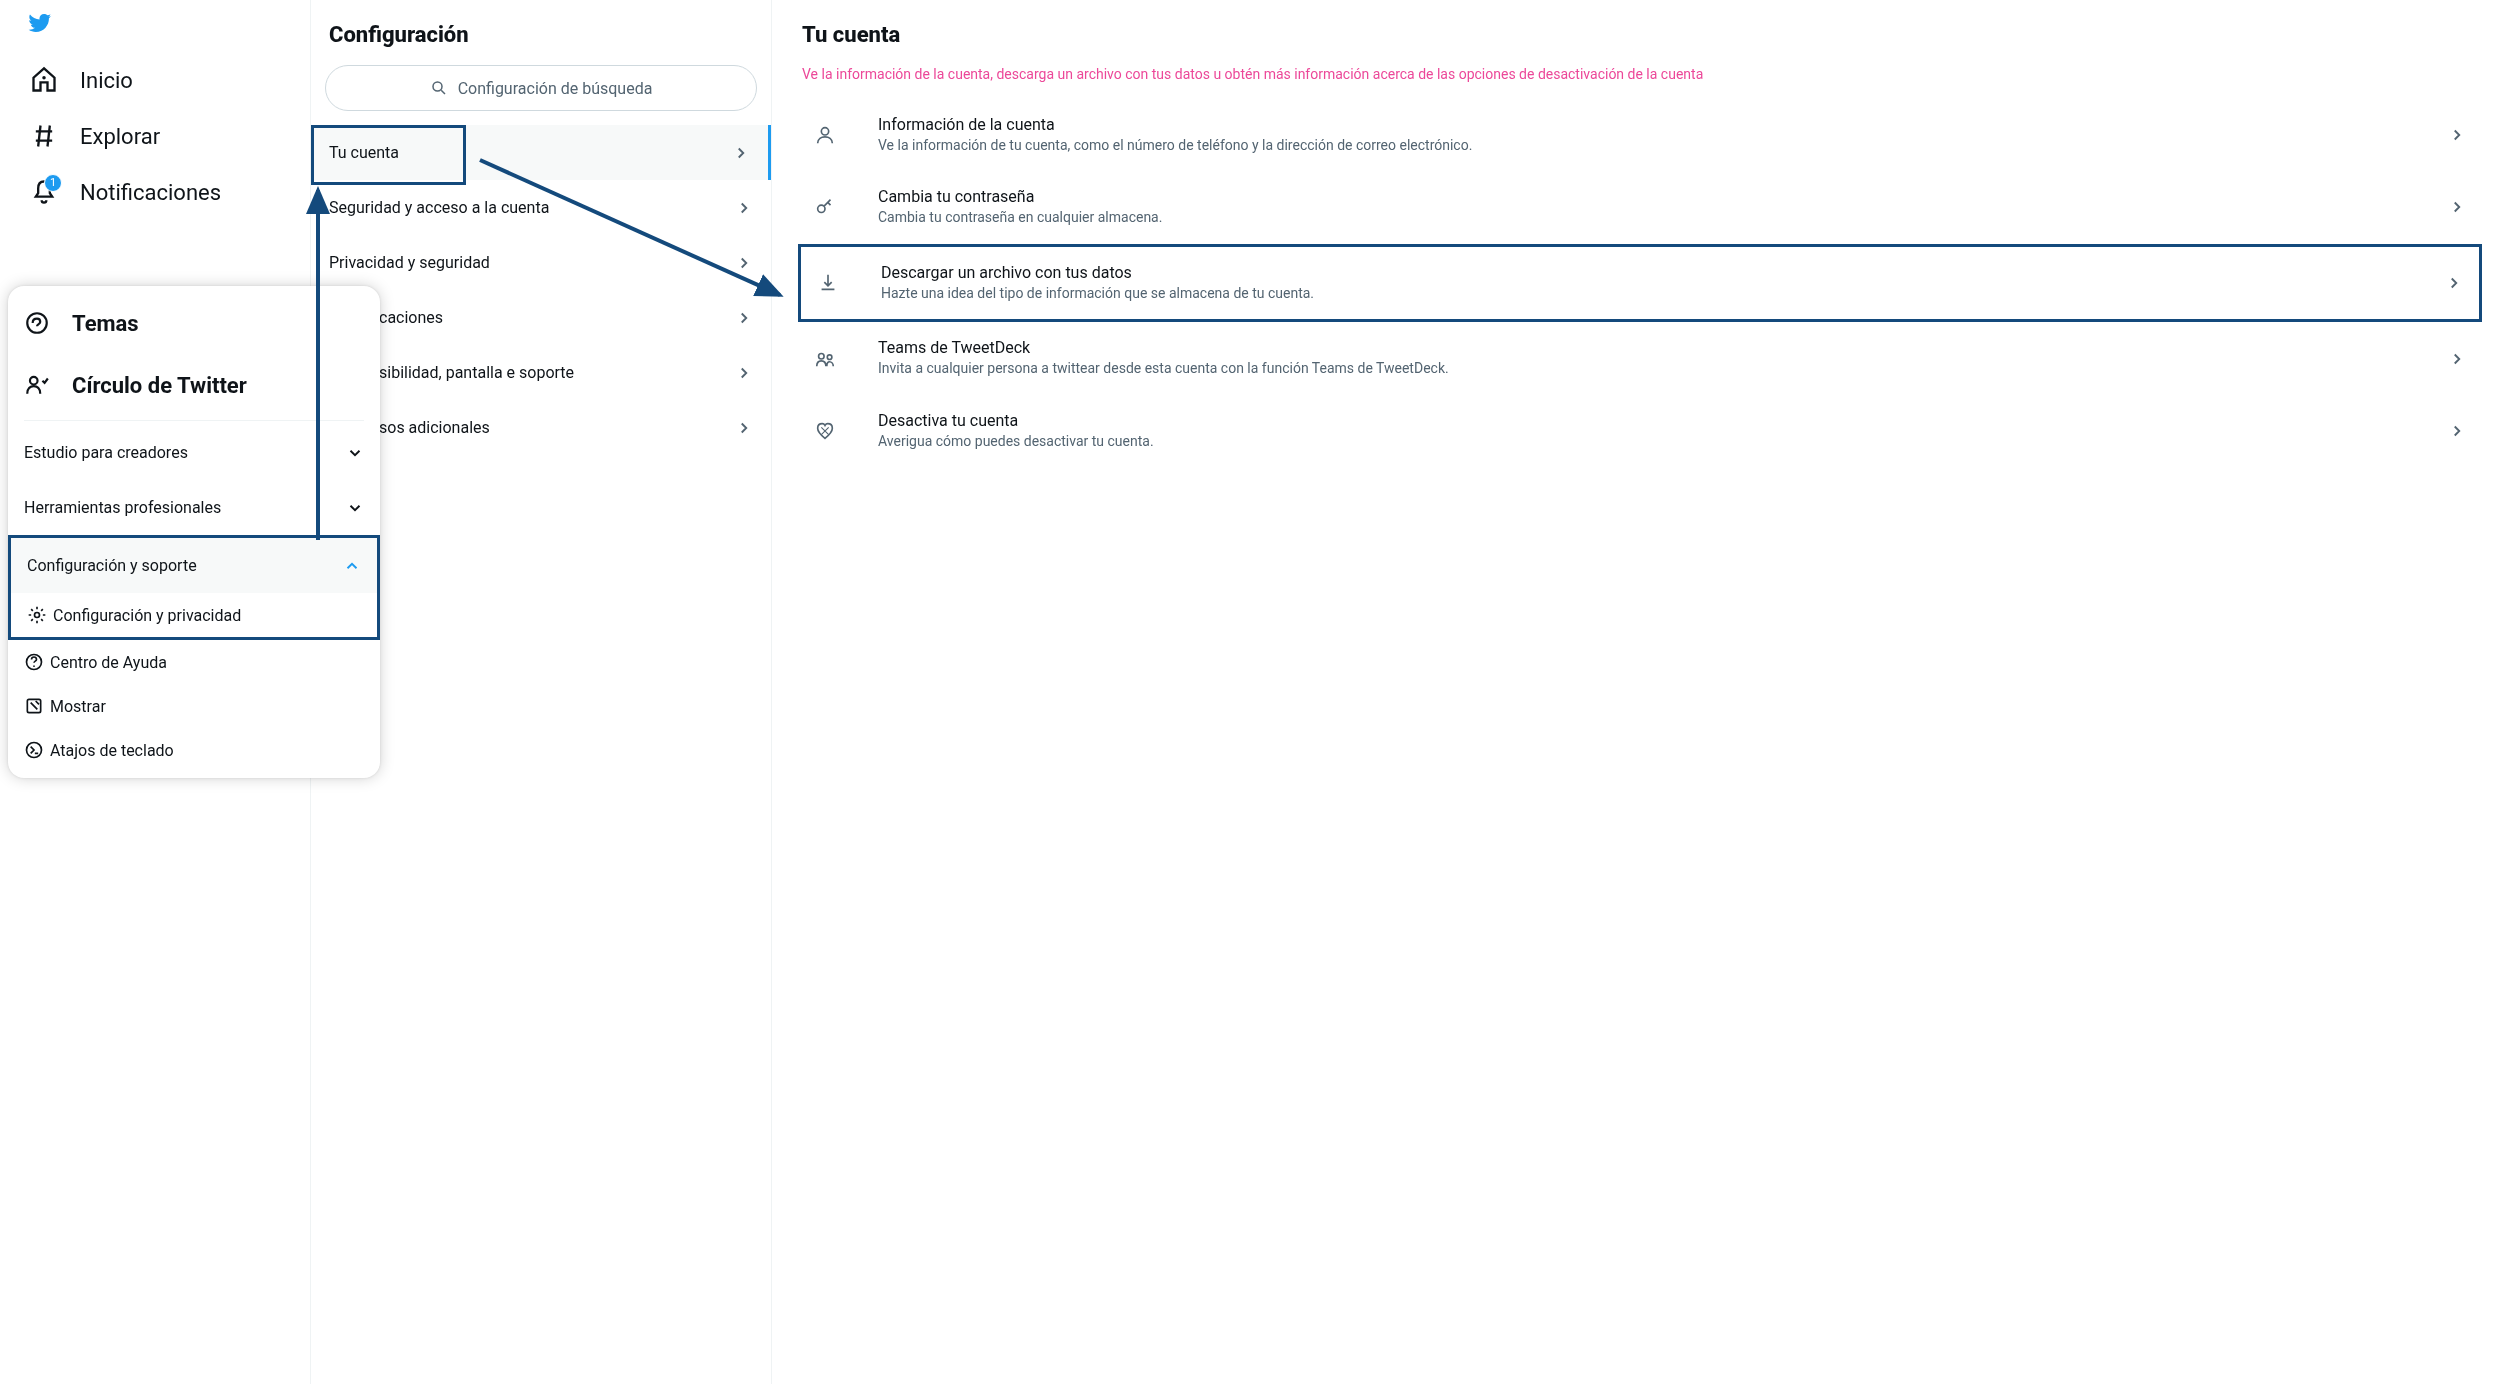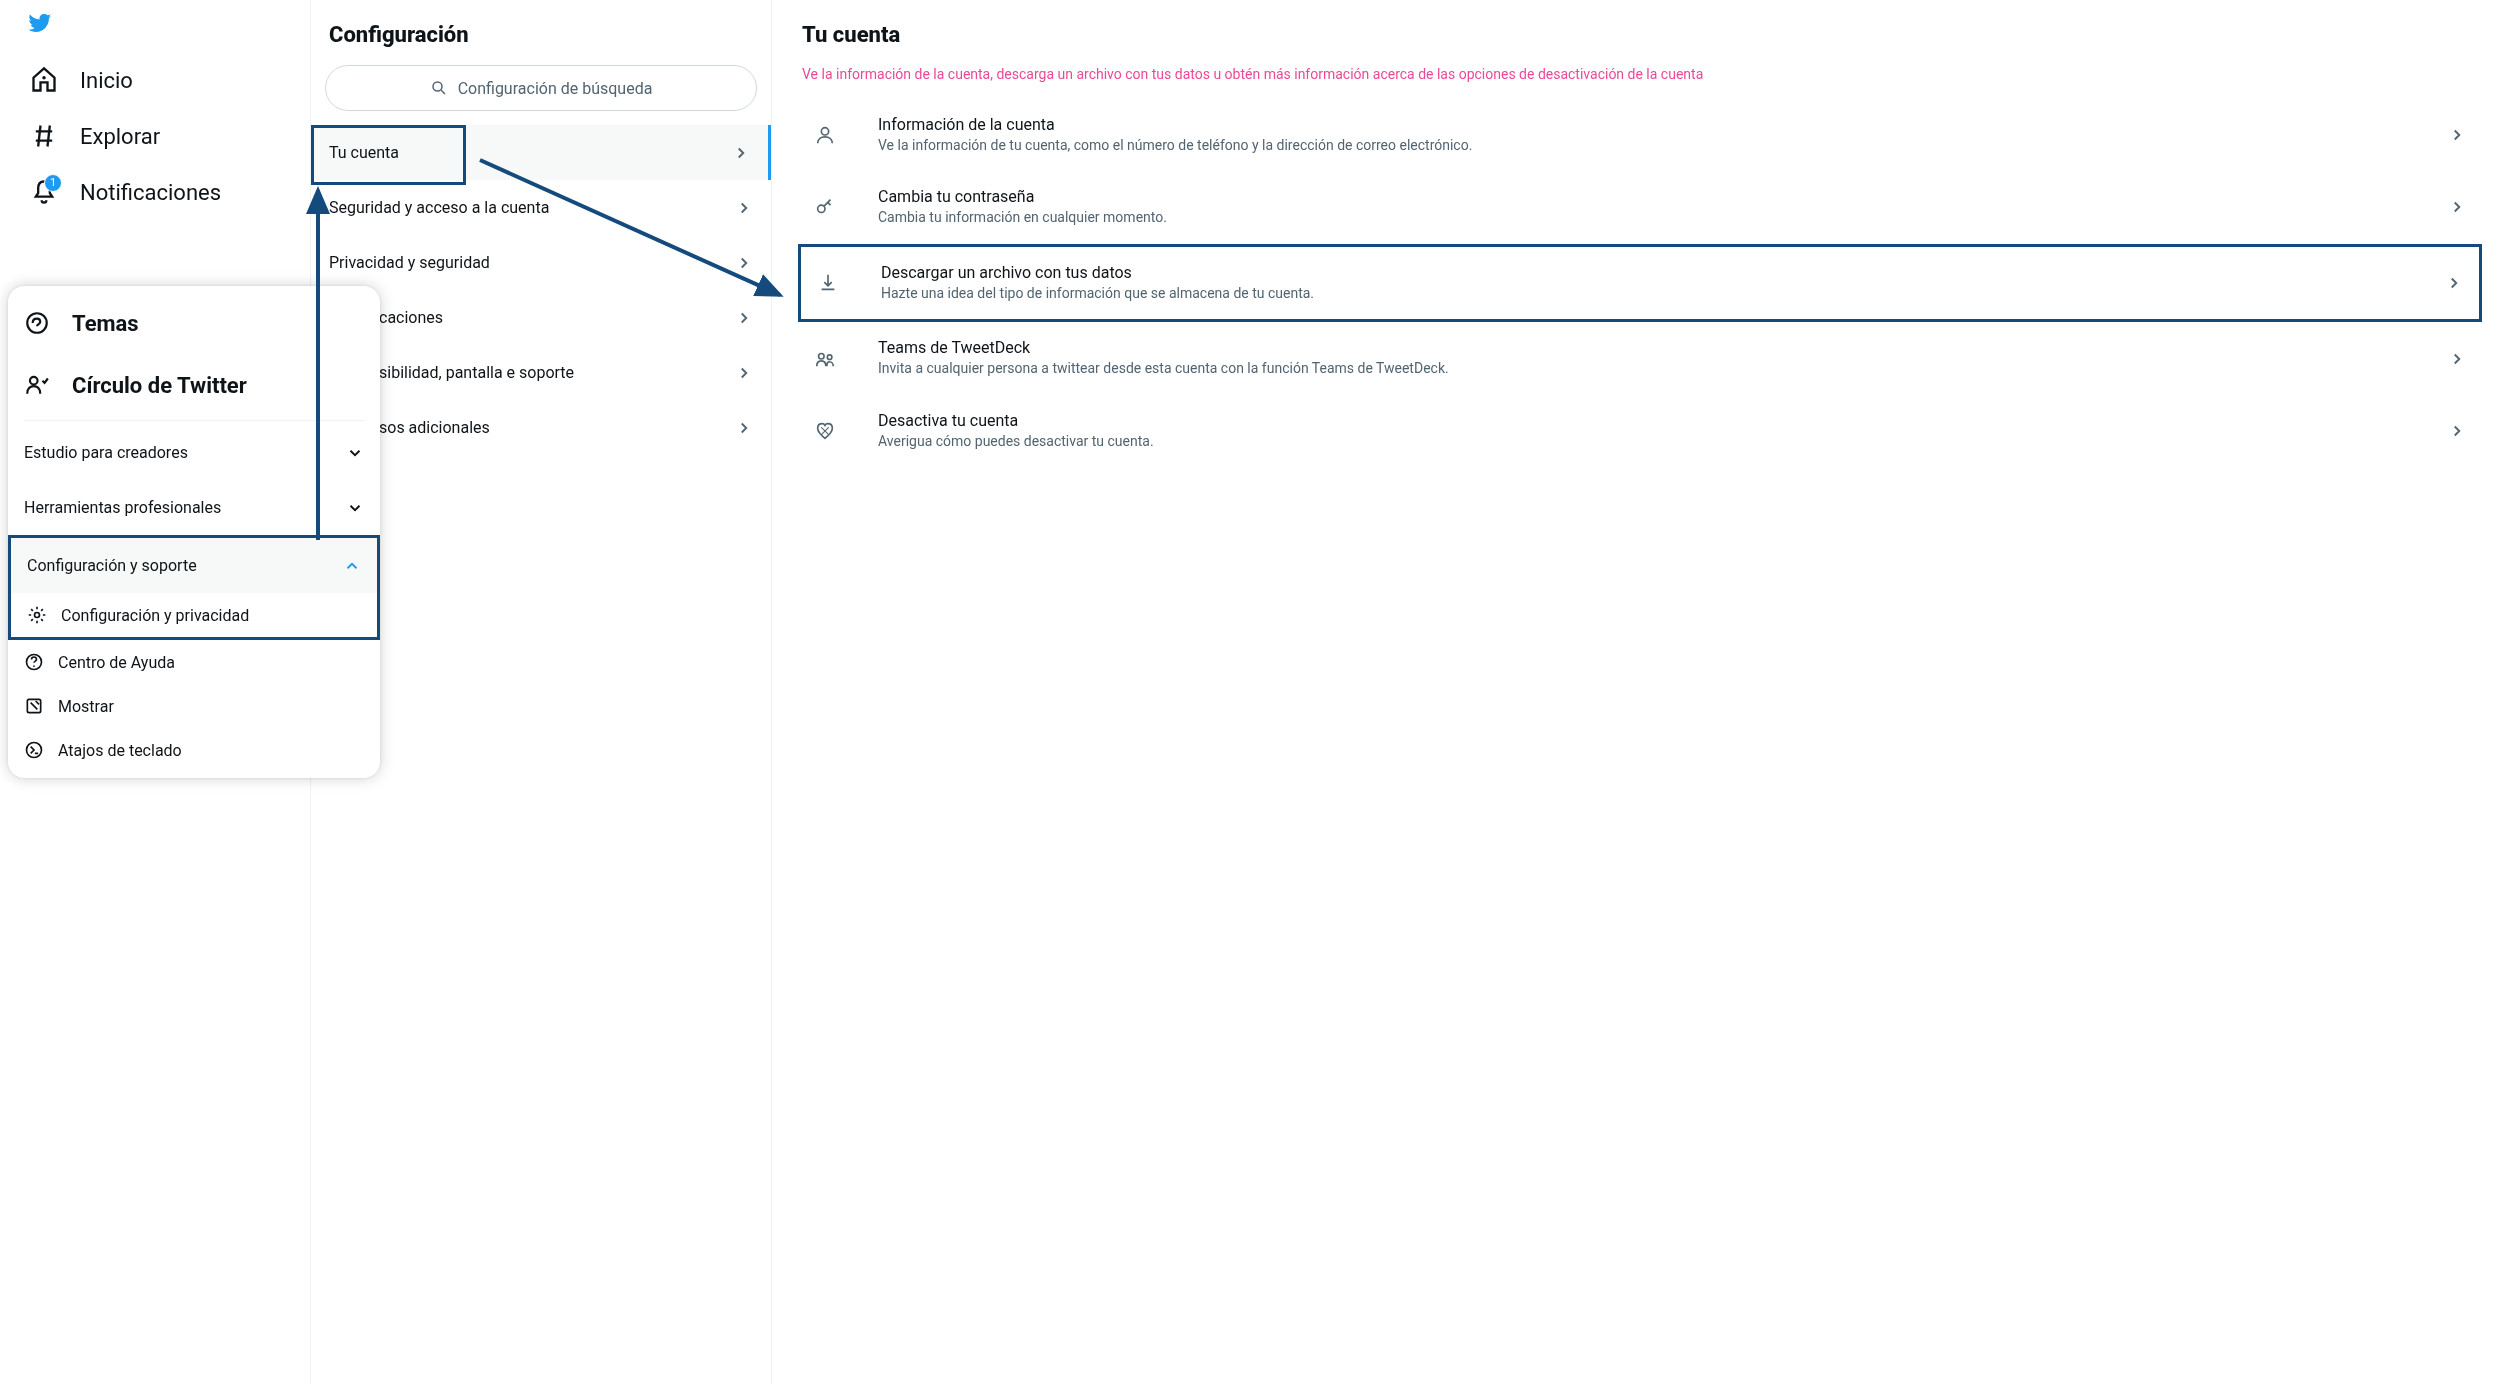--- a/index.html
+++ b/index.html
@@ -99,21 +99,21 @@
       align-items: center;
       justify-content: space-between;
       padding: 18px 16px;
       font-size: 16px;
       font-weight: 400;
       cursor: pointer;
     }
     .popup-small {
       display: flex;
       align-items: center;
-      gap: 14px;
+      gap: 6px;
       padding: 12px 16px;
       font-size: 16px;
       font-weight: 400;
       cursor: pointer;
     }
     .popup-small .icon {
       width: 20px;
       height: 20px;
       display:flex;
       align-items:center;
@@ -481,21 +481,21 @@
   </div>
 
   <div class="opt-item">
     <span class="icon">
         <svg viewBox="0 0 24 24" width="22" height="22">
           <use href="#ic-key"></use>
         </svg>
       </span>
     <div class="opt-text">
       <div class="opt-title">Cambia tu contraseña</div>
-      <div class="opt-desc">Cambia tu información en cualquier momento.</div>
+      <div class="opt-desc">Cambia tu contraseña en cualquier almacena.</div>
     </div>
     <span class="chev">
         <svg viewBox="0 0 24 24" width="18" height="18">
           <use href="#ic-chevright"></use>
         </svg>
       </span>
   </div>
 
   <div class="opt-item highlight-box" style="position:relative;">
     <span class="icon">

